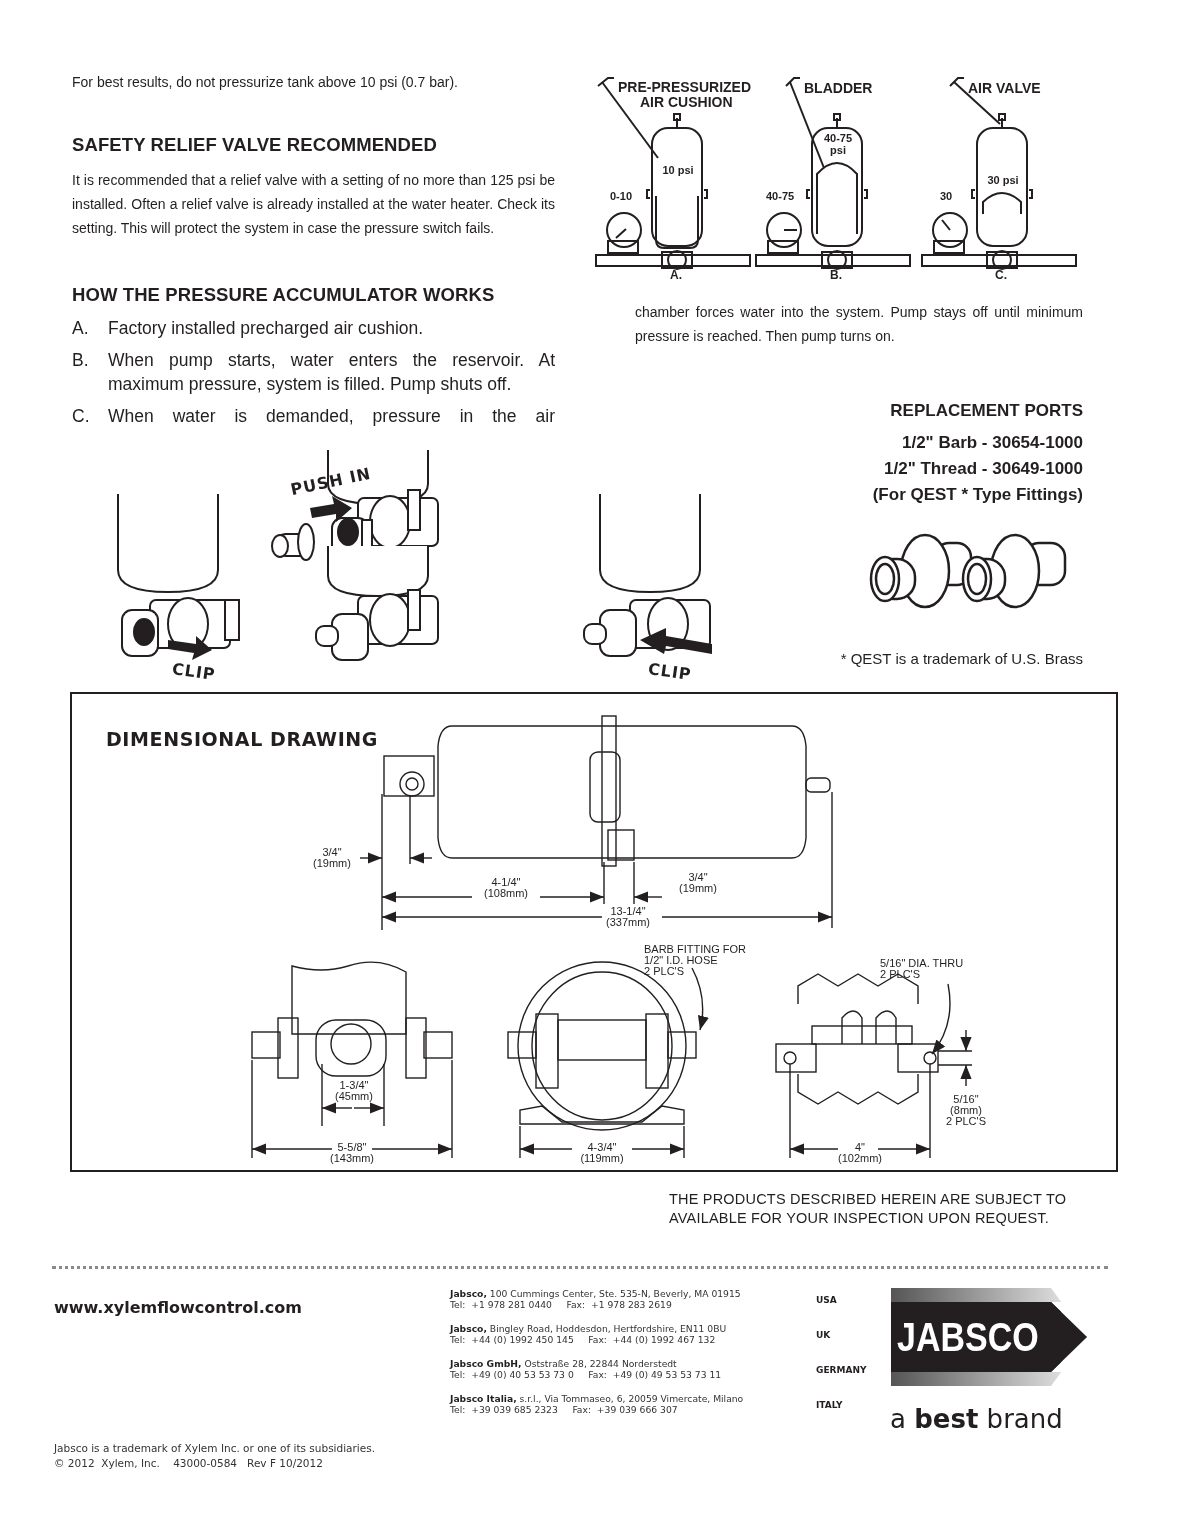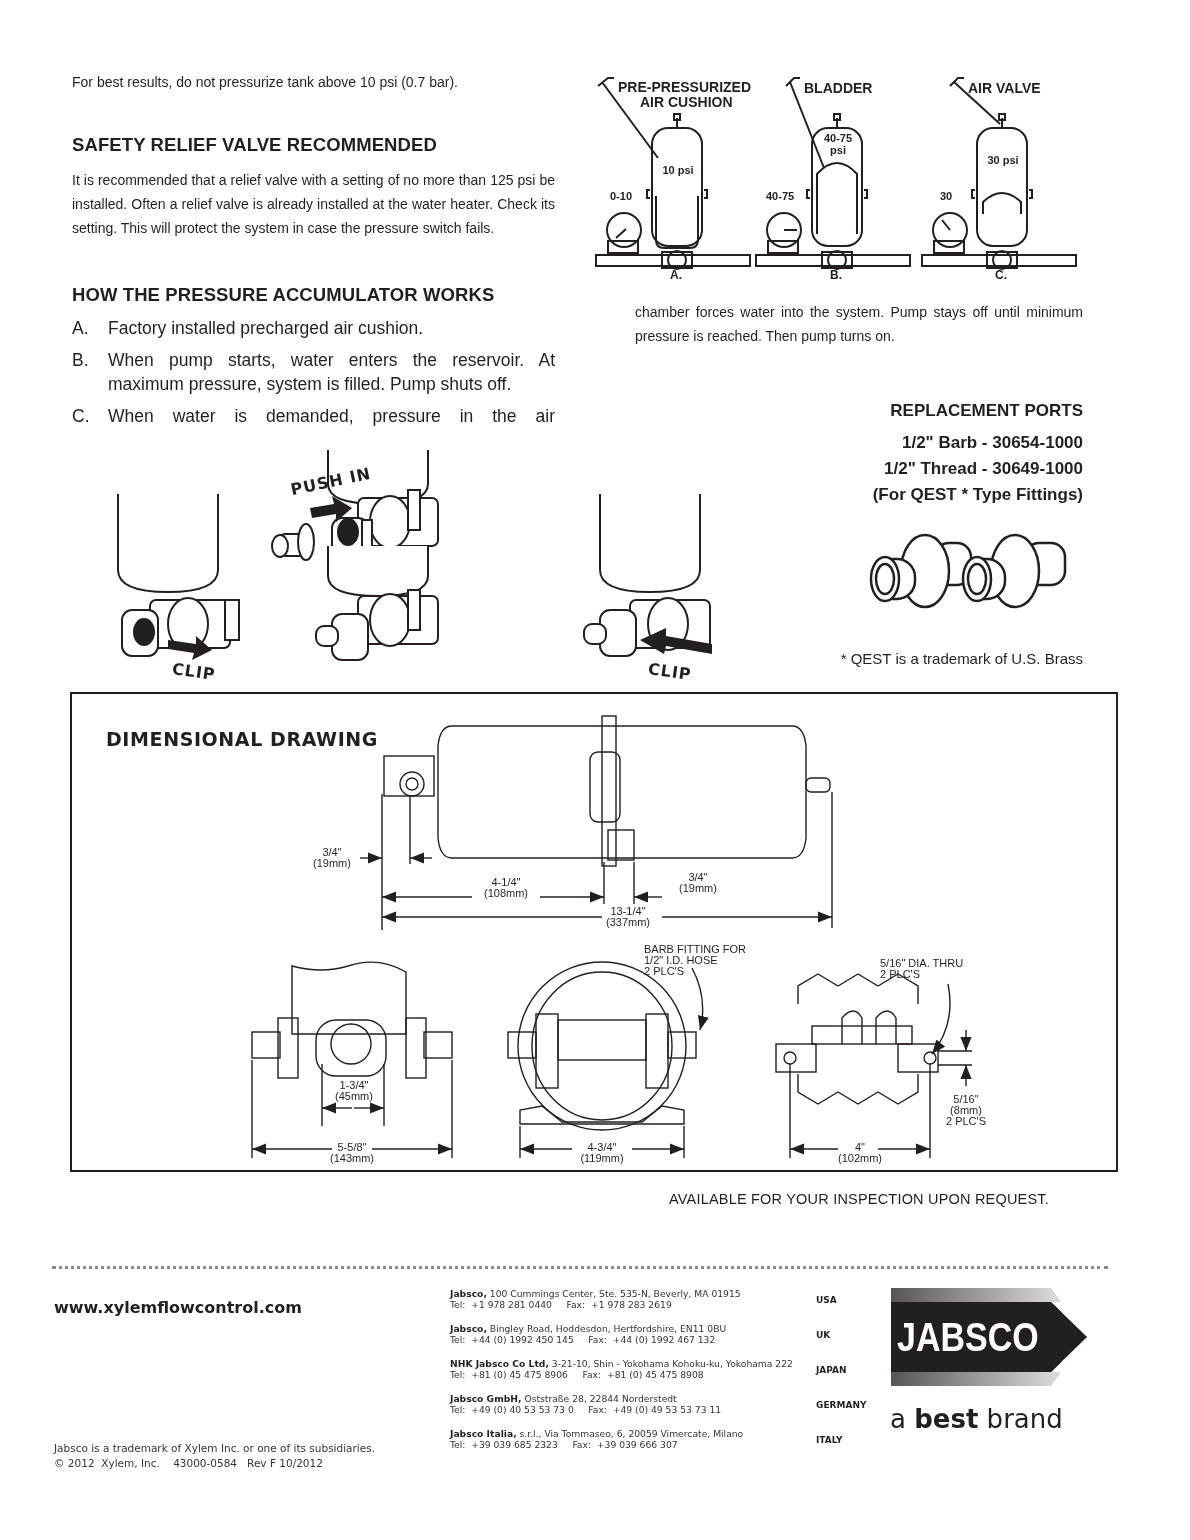--- a/index.html
+++ b/index.html
@@ -103,21 +103,21 @@
     <div style="padding-left:22px;">AIR CUSHION</div>
   </div>
   <div class="abs diag-label" style="left:214px; top:6px;">BLADDER</div>
   <div class="abs diag-label" style="left:378px; top:6px;">AIR VALVE</div>
 
   <div class="abs diag-label" style="left:68px; top:90px; font-size:11px; width:40px; text-align:center;">10 psi</div>
   <div class="abs diag-label" style="left:228px; top:58px; font-size:11px; width:40px; text-align:center; line-height:12px;">
     <div>40-75</div>
     <div>psi</div>
   </div>
-  <div class="abs diag-label" style="left:393px; top:80px; font-size:11px; width:40px; text-align:center;">30 psi</div>
+  <div class="abs diag-label" style="left:393px; top:100px; font-size:11px; width:40px; text-align:center;">30 psi</div>
 
   <div class="abs diag-label" style="left:20px; top:116px; font-size:11px;">0-10</div>
   <div class="abs diag-label" style="left:176px; top:116px; font-size:11px;">40-75</div>
   <div class="abs diag-label" style="left:350px; top:116px; font-size:11px;">30</div>
 
   <div class="abs diag-label" style="left:80px; top:194px; font-size:12px;">A.</div>
   <div class="abs diag-label" style="left:240px; top:194px; font-size:12px;">B.</div>
   <div class="abs diag-label" style="left:405px; top:194px; font-size:12px;">C.</div>
 </div>
 
@@ -320,42 +320,38 @@
       <div>(8mm)</div>
       <div>2 PLC'S</div>
   </div>
   <div class="abs dim-txt" style="left:760px; top:448px; width:56px;">
     <div>4"</div>
       <div>(102mm)</div>
   </div>
 </div>
 
 <div class="abs warranty" style="left:669px; top:1190px;">
+  <div>THE PRODUCTS DESCRIBED HEREIN ARE  SUBJECT TO</div>
   <div>AVAILABLE FOR YOUR INSPECTION UPON REQUEST.</div>
 </div>
 
 <div class="abs dotted" style="left:52px; top:1266px; width:1056px;"></div>
 
 <div class="abs url" style="left:54px; top:1298px;">www.xylemflowcontrol.com</div>
 
 <div class="abs" style="left:450px; top:1280px; width:420px;">
   <div style="position:relative; height:35px;margin-top:8px;">
     <div class="addr"><b>Jabsco,</b><span> 100 Cummings Center, Ste. 535-N, Beverly, MA 01915</span></div>
     <div class="addr" style="white-space:pre;">Tel:  +1 978 281 0440     Fax:  +1 978 283 2619</div>
     <div class="abs country" style="left:366px; top:7px;">USA</div>
   </div>
   <div style="position:relative; height:35px;">
     <div class="addr"><b>Jabsco,</b><span> Bingley Road, Hoddesdon, Hertfordshire, EN11 0BU</span></div>
     <div class="addr" style="white-space:pre;">Tel:  +44 (0) 1992 450 145     Fax:  +44 (0) 1992 467 132</div>
     <div class="abs country" style="left:366px; top:7px;">UK</div>
-  </div>
-  <div style="position:relative; height:35px;">
-    <div class="addr"><b>NHK Jabsco Co Ltd,</b><span> 3-21-10, Shin - Yokohama Kohoku-ku, Yokohama 222</span></div>
-    <div class="addr" style="white-space:pre;">Tel:  +81 (0) 45 475 8906     Fax:  +81 (0) 45 475 8908</div>
-    <div class="abs country" style="left:366px; top:7px;">JAPAN</div>
   </div>
   <div style="position:relative; height:35px;">
     <div class="addr"><b>Jabsco GmbH,</b><span> Oststraße 28, 22844 Norderstedt</span></div>
     <div class="addr" style="white-space:pre;">Tel:  +49 (0) 40 53 53 73 0     Fax:  +49 (0) 49 53 53 73 11</div>
     <div class="abs country" style="left:366px; top:7px;">GERMANY</div>
   </div>
   <div style="position:relative; height:35px;">
     <div class="addr"><b>Jabsco Italia,</b><span> s.r.l., Via Tommaseo, 6, 20059 Vimercate, Milano</span></div>
     <div class="addr" style="white-space:pre;">Tel:  +39 039 685 2323     Fax:  +39 039 666 307</div>
     <div class="abs country" style="left:366px; top:7px;">ITALY</div>

